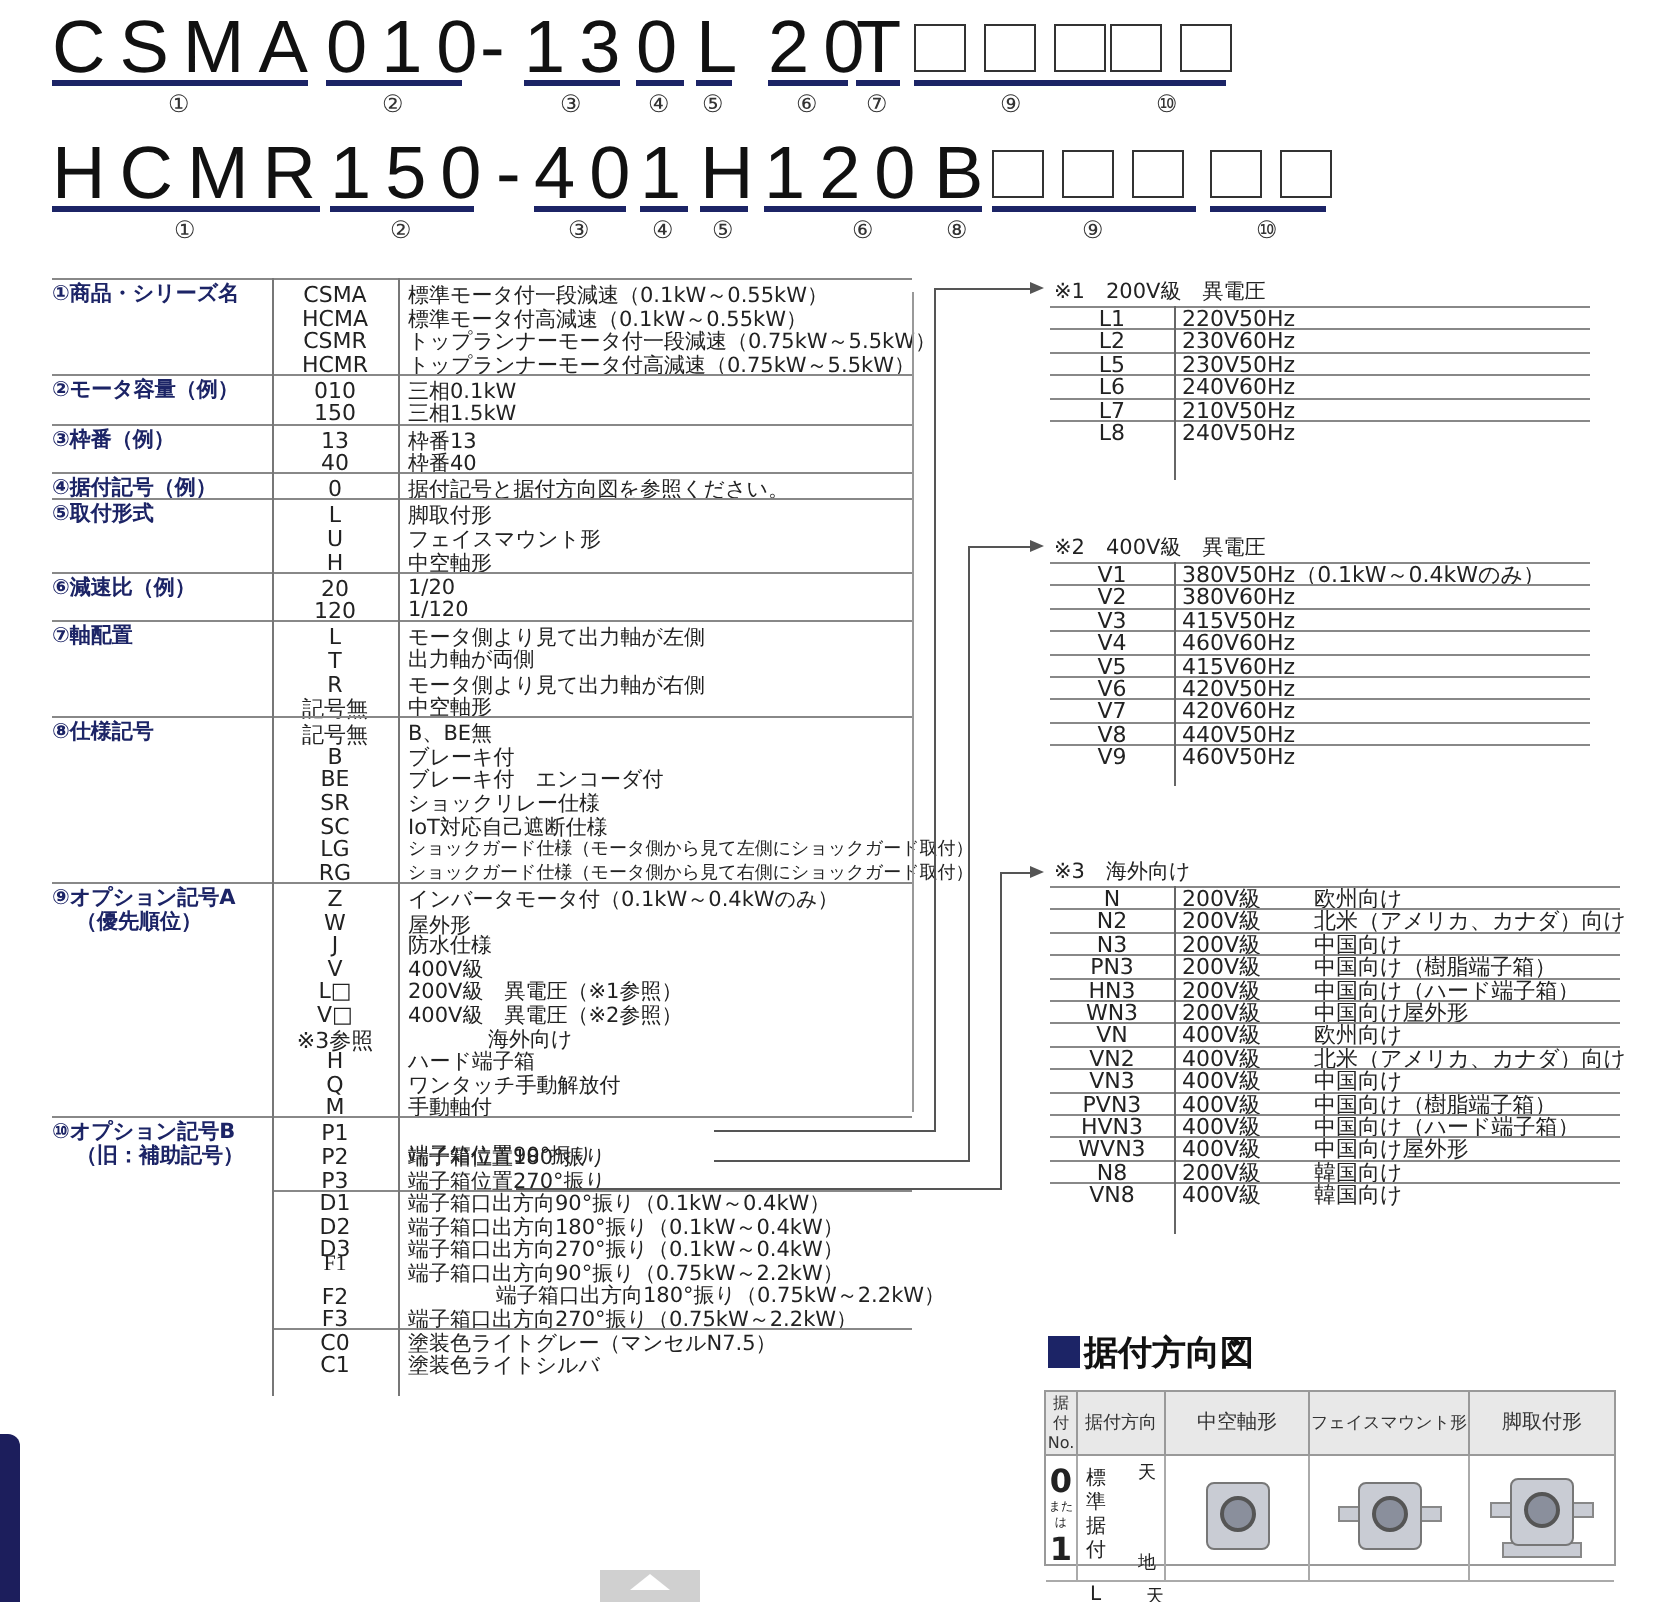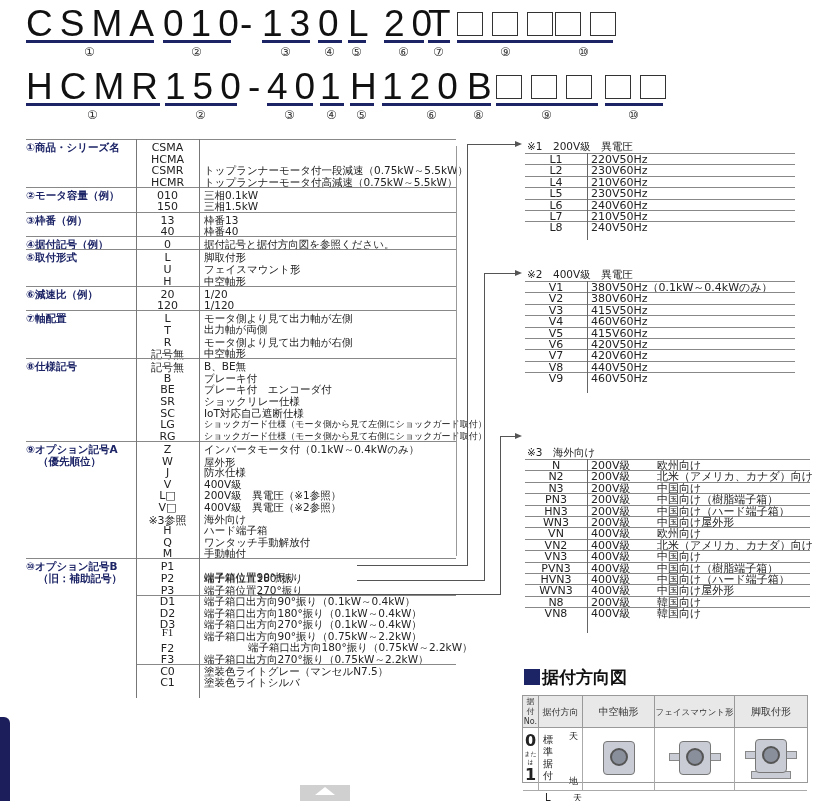--- a/index.html
+++ b/index.html
@@ -168,21 +168,23 @@
       </div>
     </div>
   </div>
 
 <div class="spec" id="spec">
     <div class="group" style="height: 47.9px;">
       <div class="gl">
         <div>①商品・シリーズ名</div>
       </div>
       <div class="code" style="top: 1px;">CSMA</div>
+      <div class="desc" style="top: 1px;">標準モータ付一段減速（0.1kW～0.55kW）</div>
       <div class="code" style="top: 12.6px;">HCMA</div>
+      <div class="desc" style="top: 12.6px;">標準モータ付高減速（0.1kW～0.55kW）</div>
       <div class="code" style="top: 24.2px;">CSMR</div>
       <div class="desc" style="top: 24.2px;">トップランナーモータ付一段減速（0.75kW～5.5kW）</div>
       <div class="code" style="top: 35.8px;">HCMR</div>
       <div class="desc" style="top: 35.8px;">トップランナーモータ付高減速（0.75kW～5.5kW）</div>
     </div>
     <div class="group" style="height: 24.7px;">
       <div class="gl">
         <div>②モータ容量（例）</div>
       </div>
       <div class="code" style="top: 1px;">010</div>
@@ -269,21 +271,21 @@
       <div class="desc" style="top: 14px;">屋外形</div>
       <div class="code" style="top: 24.2px;">J</div>
       <div class="desc" style="top: 24.2px;">防水仕様</div>
       <div class="code" style="top: 35.8px;">V</div>
       <div class="desc" style="top: 35.8px;">400V級</div>
       <div class="code" style="top: 47.4px;">L□</div>
       <div class="desc" style="top: 47.4px;">200V級　異電圧（※1参照）</div>
       <div class="code" style="top: 59px;">V□</div>
       <div class="desc" style="top: 59px;">400V級　異電圧（※2参照）</div>
       <div class="code" style="top: 70.6px;">※3参照</div>
-      <div class="desc" style="top: 70.6px;">海外向け</div>
+      <div class="desc" style="top: 70.6px; margin-left: 40px;">海外向け</div>
       <div class="code" style="top: 82.2px;">H</div>
       <div class="desc" style="top: 82.2px;">ハード端子箱</div>
       <div class="code" style="top: 93.8px;">Q</div>
       <div class="desc" style="top: 93.8px;">ワンタッチ手動解放付</div>
       <div class="code" style="top: 105.4px;">M</div>
       <div class="desc" style="top: 105.4px;">手動軸付</div>
     </div>
     <div class="group" style="height: 129.1px;">
       <div class="gl">
         <div>⑩オプション記号B</div>
@@ -323,24 +325,20 @@
     <div style="position: relative; left: 0px; width: 270px;">
       <div class="rrow">
         <div class="c1">L1</div>
         <div class="c2">220V50Hz</div>
       </div>
       <div class="rrow">
         <div class="c1">L2</div>
         <div class="c2">230V60Hz</div>
       </div>
       <div class="rrow">
-        <div class="c1">L4</div>
-        <div class="c2">210V60Hz</div>
-      </div>
-      <div class="rrow">
         <div class="c1">L5</div>
         <div class="c2">230V50Hz</div>
       </div>
       <div class="rrow">
         <div class="c1">L6</div>
         <div class="c2">240V60Hz</div>
       </div>
       <div class="rrow">
         <div class="c1">L7</div>
         <div class="c2">210V50Hz</div>
@@ -387,21 +385,21 @@
         <div class="c1">V8</div>
         <div class="c2">440V50Hz</div>
       </div>
       <div class="rrow">
         <div class="c1">V9</div>
         <div class="c2">460V50Hz</div>
       </div>
       <div class="vsep" style="top: 0px; height: 111.6px;"></div>
     </div>
   </div>
-<div class="rt" id="note3" style="top:429px;margin-top:16px;">
+<div class="rt" id="note3" style="top:429px;">
     <div class="title">※3　海外向け</div>
     <div style="position: relative; left: 0px; width: 285px;">
       <div class="rrow">
         <div class="c1">N</div>
         <div class="c2">200V級</div>
         <div class="c3">欧州向け</div>
       </div>
       <div class="rrow">
         <div class="c1">N2</div>
         <div class="c2">200V級</div>

